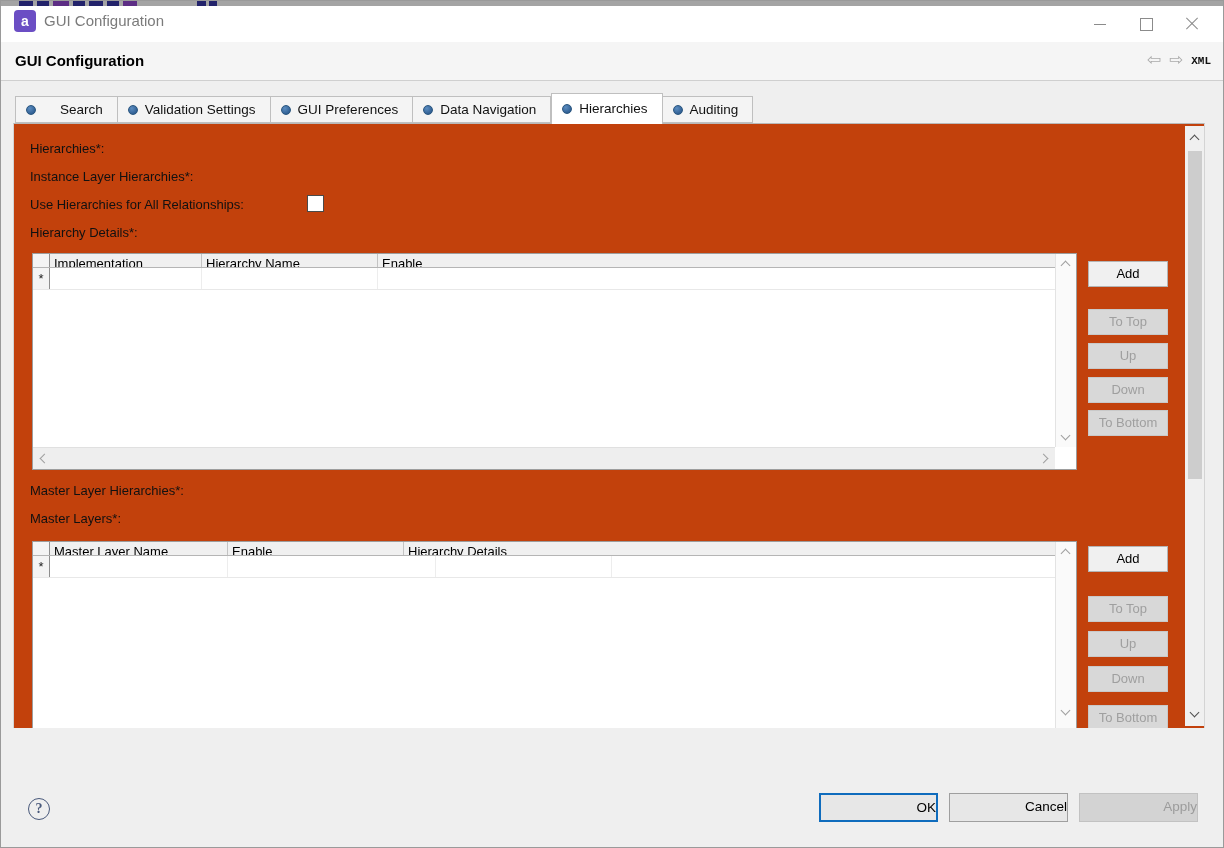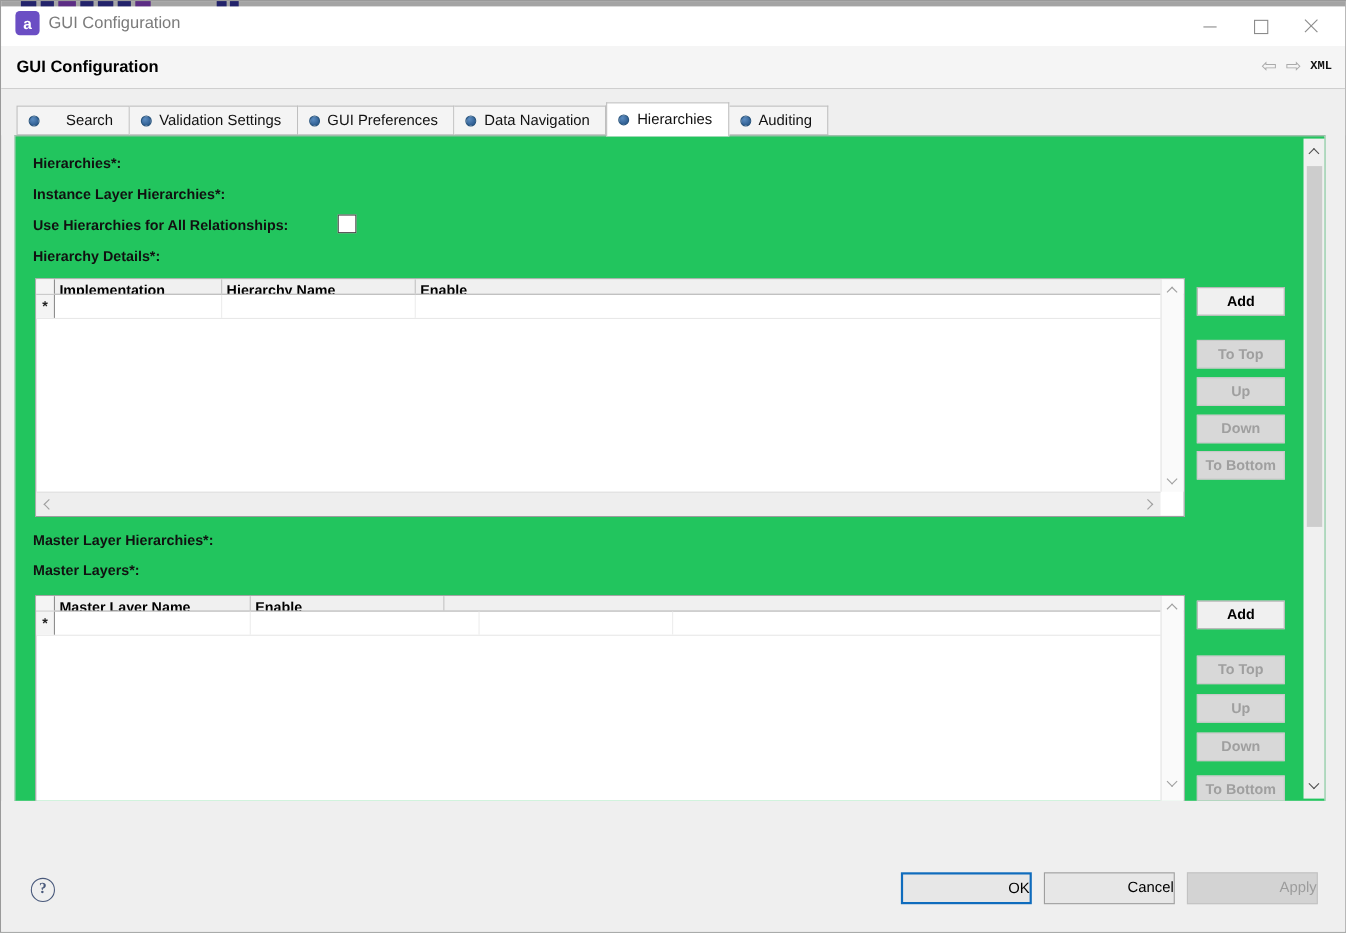--- a/index.html
+++ b/index.html
@@ -37,22 +37,22 @@
   
   .tabbar { position:absolute; left:0; top:80px; width:100%; height:42px; background:#efefef; }
   .tabs { position:absolute; left:14px; bottom:0; display:flex; align-items:flex-end; }
   .tab { height:27px; background:#f4f4f4; border:1px solid #bfbfbf; border-left:none; display:flex; align-items:center;
          gap:7px; padding:0 14px 0 10px; font-size:13.5px; color:#111; position:relative; }
   .tab:first-child { border-left:1px solid #bfbfbf;gap:24px; }
   .tab.selected { height:31px; background:#ffffff; border:1px solid #bfbfbf; border-bottom:none; z-index:3; margin-bottom:-1px; padding-bottom:1px; }
   .tab-dot { width:10px; height:10px; border-radius:50%; background:radial-gradient(circle at 35% 30%, #5b8cc0, #2f5e92 75%); border:1px solid #2a567f; }
 
   
-  .content { position:absolute; left:12px; top:122px; width:1192px; height:605px; background:#22c55e;
-             border-top:1px solid #b9b9b9; border-left:1px solid #d4d4d4; border-right:1px solid #d4d4d4; overflow:hidden; z-index:1;font-weight:bold; }
+  .content { position:absolute; left:12px; top:122px; width:1192px; height:605px; background:#c2410c;
+             border-top:1px solid #b9b9b9; border-left:1px solid #d4d4d4; border-right:1px solid #d4d4d4; overflow:hidden; z-index:1; }
   .flabel { position:absolute; left:16px; font-size:13px; color:#111; white-space:nowrap; }
   .checkbox { position:absolute; left:293px; top:71px; width:17px; height:17px; background:#fff; border:1px solid #4a4a4a; }
 
   
   .grid { position:absolute; left:18px; width:1045px; background:#fff; border:1px solid #9d9d9d; }
   .grid1 { top:129px; height:217px; }
   .grid2 { top:417px; height:190px; border-bottom:none; }
   .grid-head { display:flex; height:14px; background:#f0f0f0; border-bottom:1px solid #b5b5b5; }
   .gh-cell { font-size:13px; color:#000; padding:2px 0 0 4px; border-right:1px solid #c3c3c3; overflow:hidden; white-space:nowrap; }
   .grid-row { display:flex; height:22px; border-bottom:1px solid #e8e8e8; }
@@ -205,20 +205,21 @@
     <div class="side-btn disabled" style="top:286px;">To Bottom</div>
 
     <div class="flabel" style="top:359px;">Master Layer Hierarchies*:</div>
     <div class="flabel" style="top:387px;">Master Layers*:</div>
 
     <div class="grid grid2">
       <div class="grid-head">
         <div class="gh-cell g2c0 rowhead"></div>
         <div class="gh-cell g2c1">Master Layer Name</div>
         <div class="gh-cell g2c3">Enable</div>
+        <div class="gh-cell g2c4">Hierarchy Details</div>
       </div>
       <div class="grid-row">
         <div class="gr-cell g2c0 rowhead">*</div>
         <div class="gr-cell g2c1"></div>
         <div class="gr-cell g2c2"></div>
         <div class="gr-cell g2c3"></div>
         <div class="gr-cell g2c4"></div>
       </div>
       <div class="vsb">
         <span class="chv chv-up top"></span>

